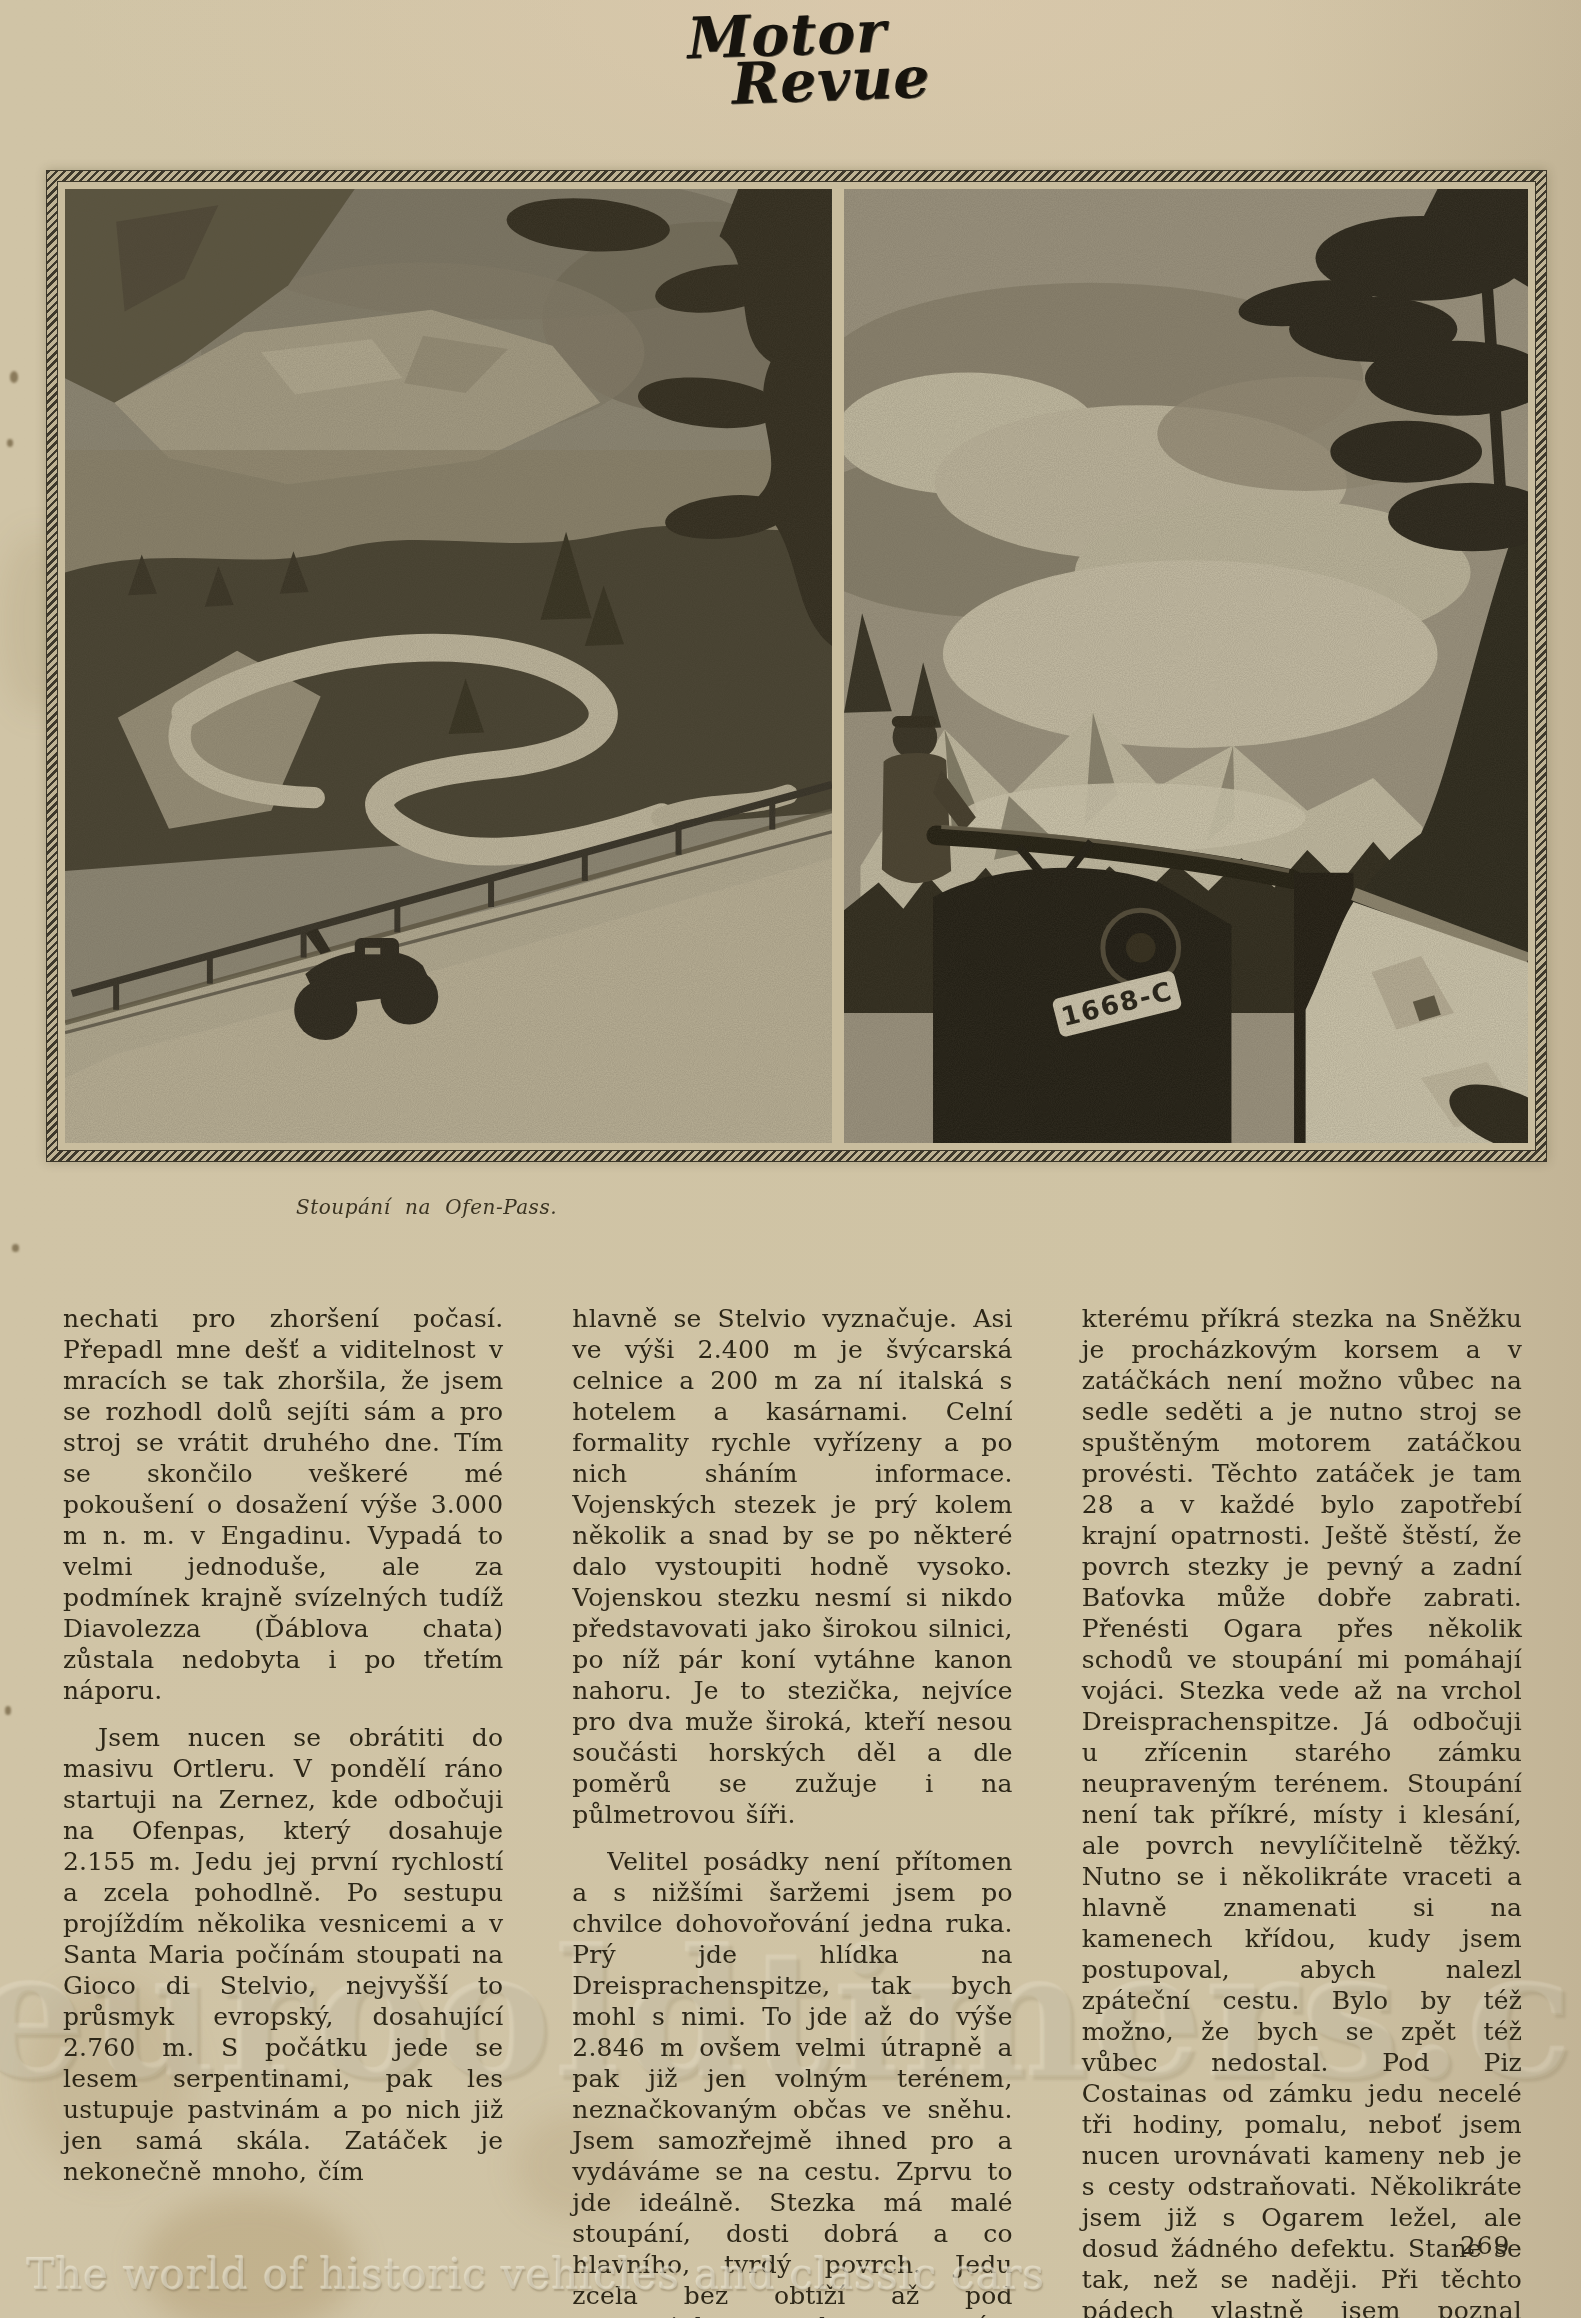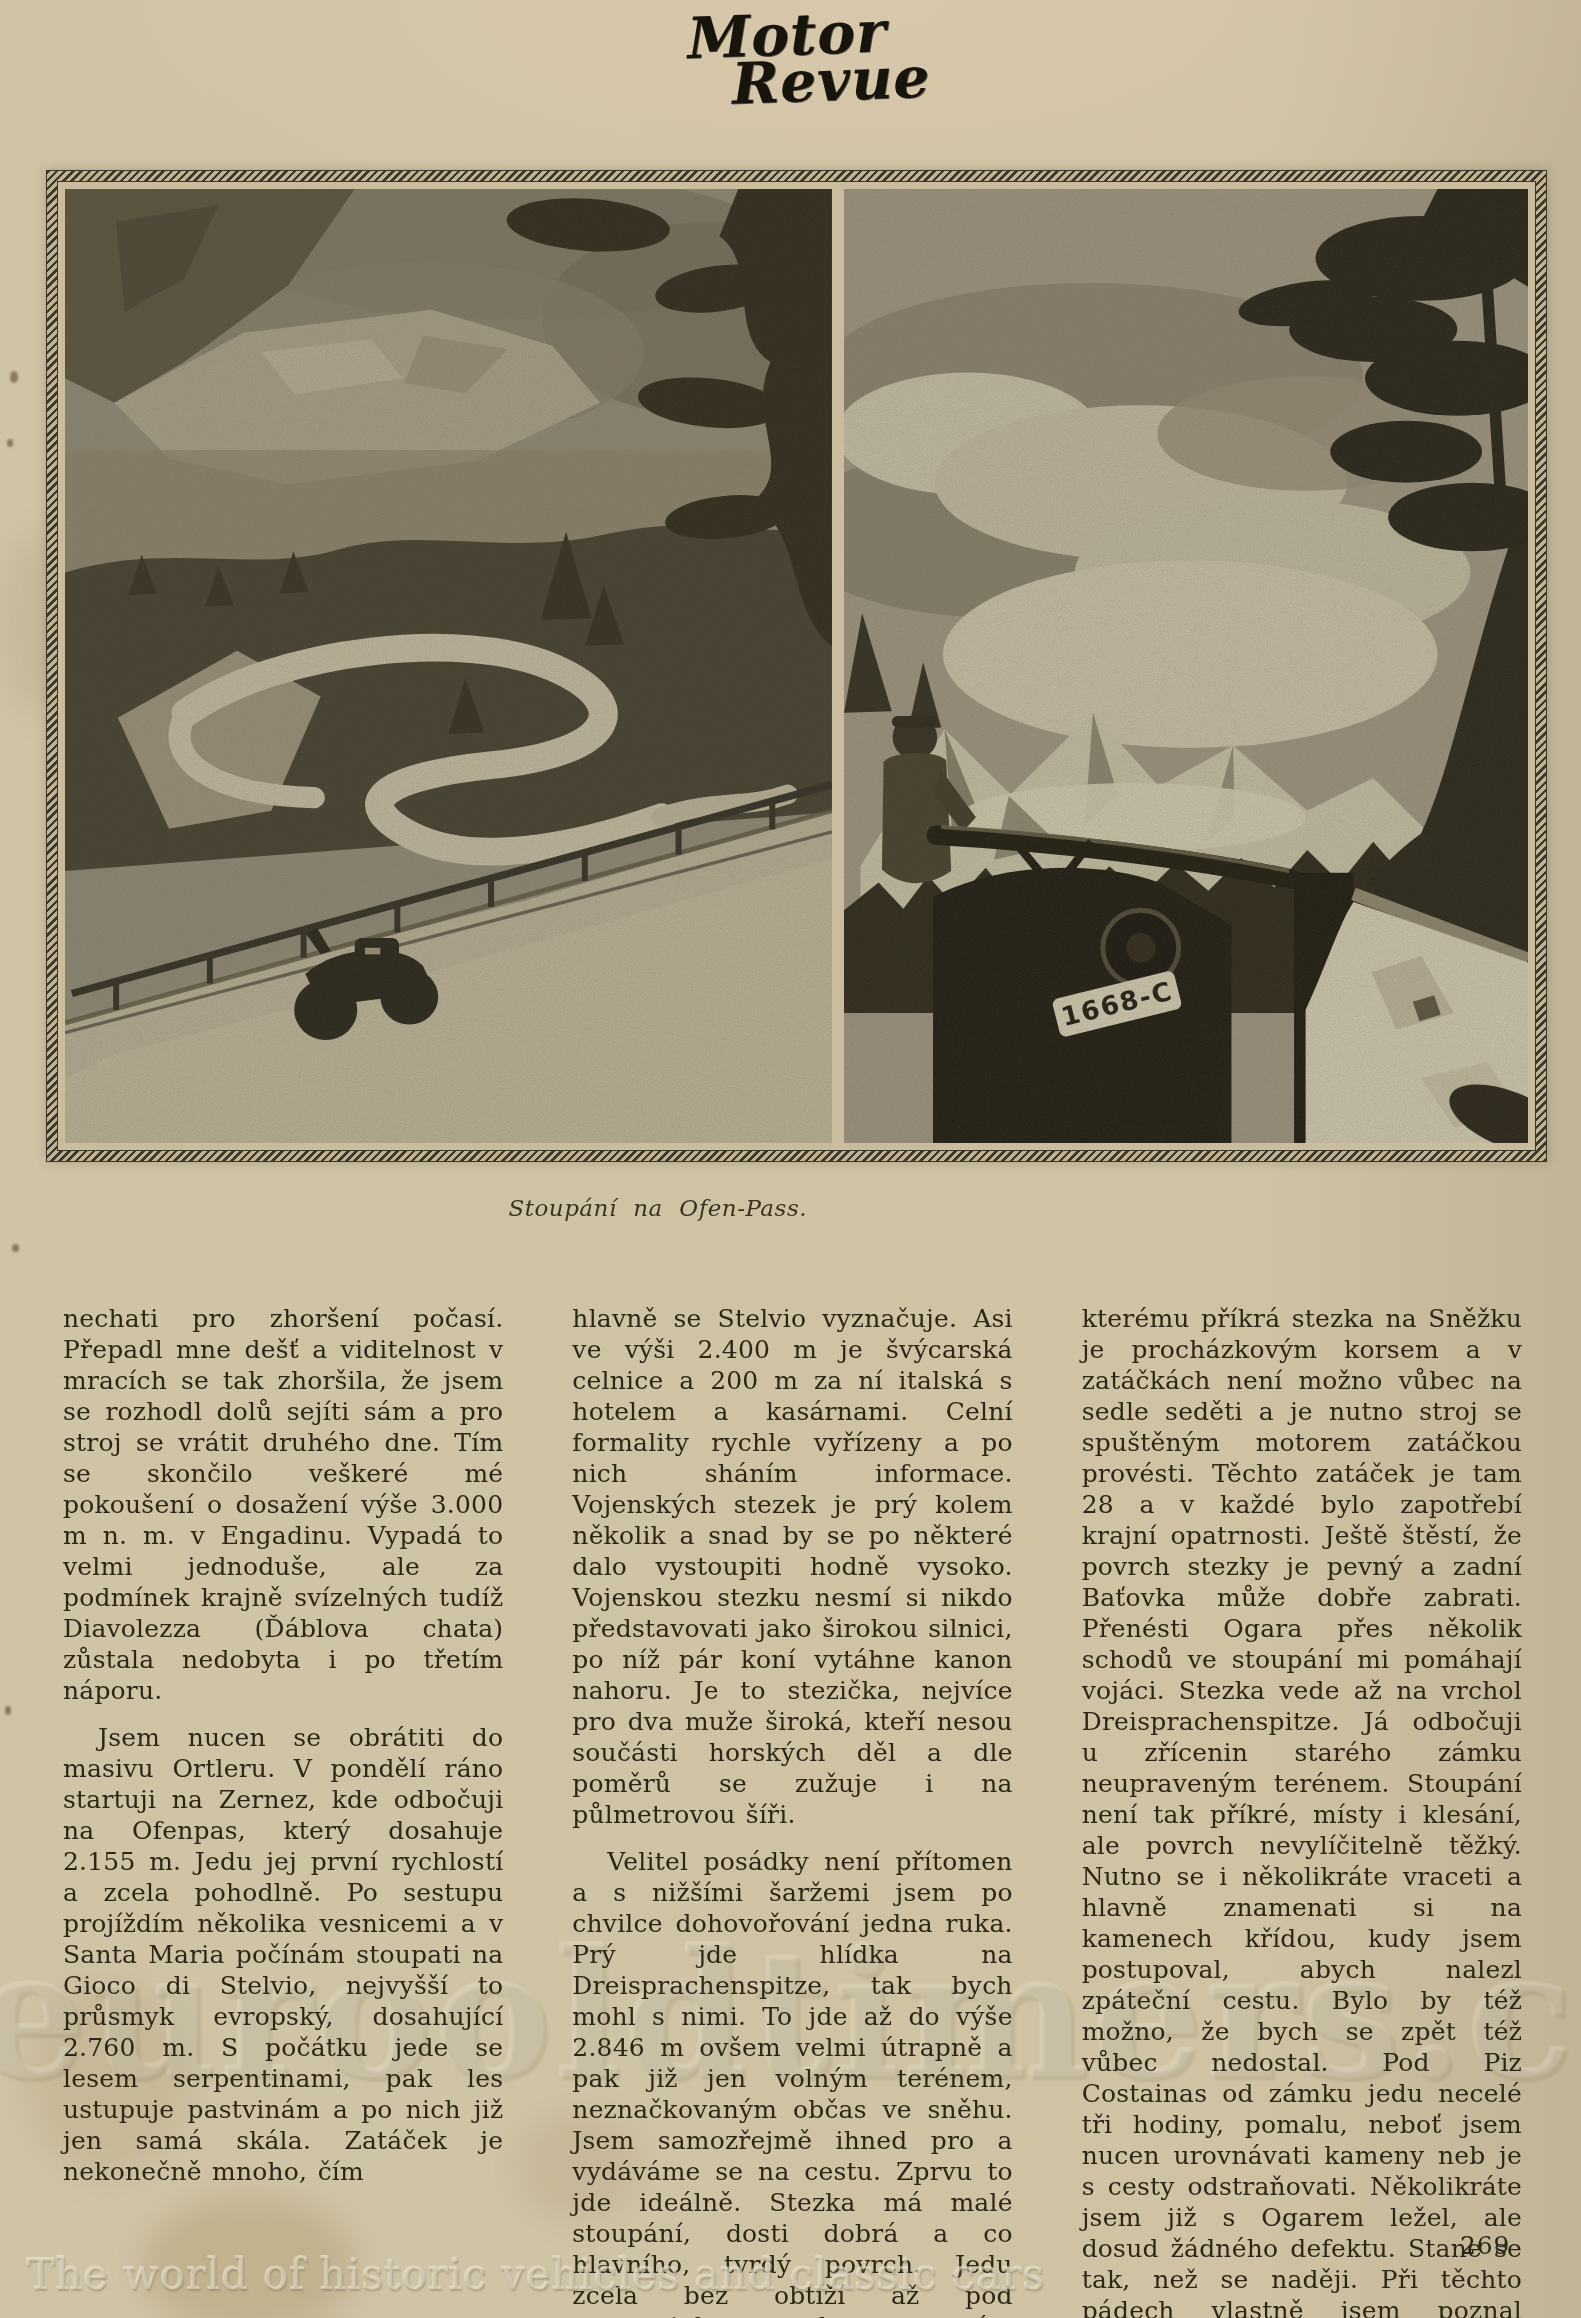--- a/index.html
+++ b/index.html
@@ -52,23 +52,23 @@
     display:flex; gap:12.5px;
   }
   .photo { position:relative; height:100%; overflow:hidden; background:#8d8777; }
   .photo.left  { flex:0 0 52.4%; }
   .photo.right { flex:1 1 auto; }
   .photo svg { display:block; width:100%; height:100%; }
 
   
   .caption {
     position:absolute; top:1195px;
-    font-style:italic; font-size:23px; color:#3a3322;
+    font-style:italic; font-size:20px; color:#3a3322;
     letter-spacing:0.5px; word-spacing:0.38em;
-    text-align:right;
+    text-align:center;
   }
   .caption.left  { left:46px;  width:761px; }
   .caption.right { left:831px; width:715px; }
 
   
   .text-block {
     position:absolute; left:47px; top:1287px; width:1491px;
     display:grid; grid-template-columns:1fr 1fr 1fr; column-gap:37px;
     font-size:25px; line-height:31px;
     text-align:justify; text-justify:inter-word;

